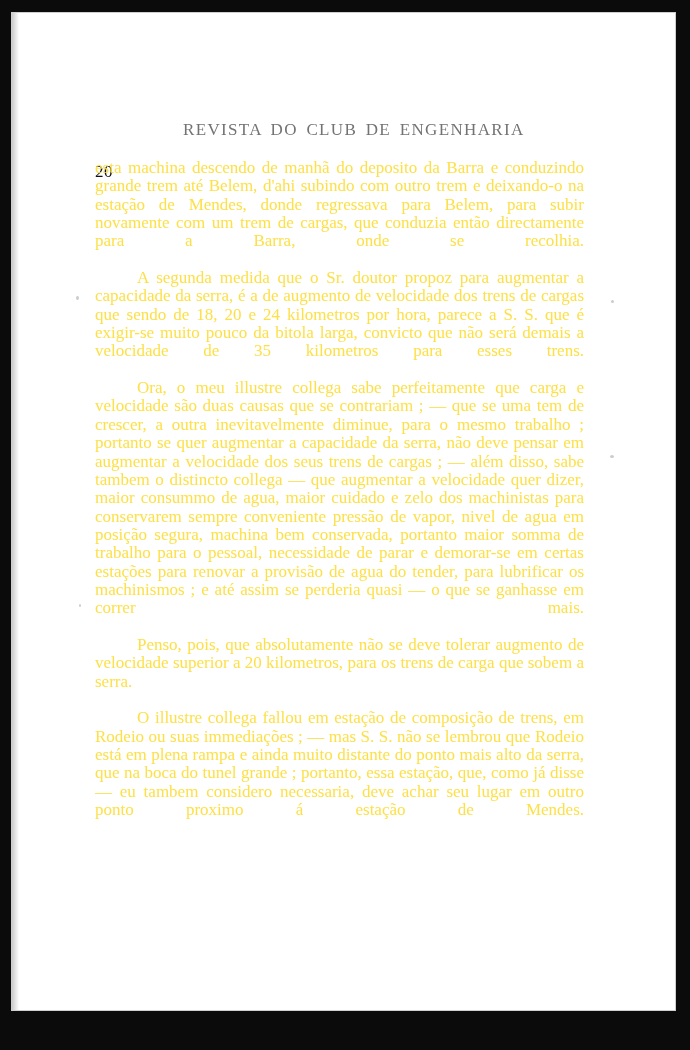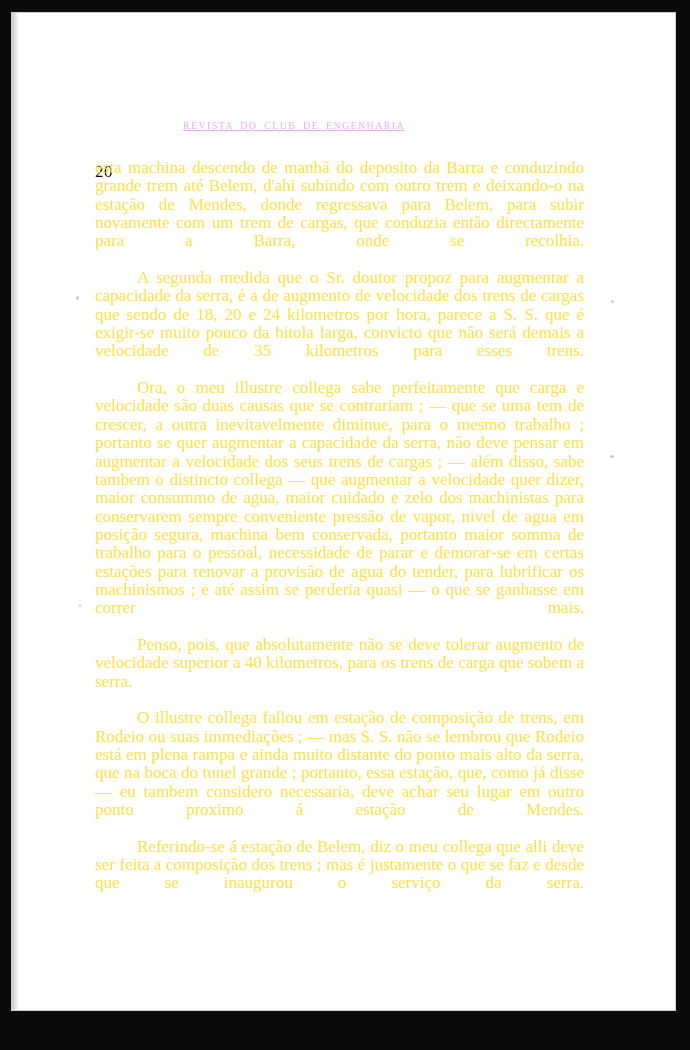--- a/index.html
+++ b/index.html
@@ -60,26 +60,25 @@
     top: 0;
     font-size: 17px;
     letter-spacing: .5px;
     color: #111;
     margin-top: 44px;
   }
   .head-title {
     position: absolute;
     left: 88px;
     top: 2px;
-    font-size: 10px;
+    font-size: 17px;
     letter-spacing: 1.35px;
     word-spacing: 3px;
-    color: #f0abfc;
+    color: #737373;
     white-space: nowrap;
-    text-decoration: underline;
   }
 
   
   .body-text {
     position: absolute;
     left: 0;
     top: 159px;
     width: 489px;
     font-size: 17px;
     line-height: 18.35px;
@@ -132,19 +131,18 @@
 
     <div class="running-head">
       <span class="folio">20</span>
       <span class="head-title">REVISTA DO CLUB DE ENGENHARIA</span>
     </div>
 
     <div class="body-text">
       <p class="no-indent">esta machina descendo de manhã do deposito da Barra e conduzindo grande trem até Belem, d'ahi subindo com outro trem e deixando-o na estação de Mendes, donde regressava para Belem, para subir novamente com um trem de cargas, que conduzia então directamente para a Barra, onde se recolhia.</p>
       <p>A segunda medida que o Sr. doutor propoz para augmentar a capacidade da serra, é a de augmento de velocidade dos trens de cargas que sendo de 18, 20 e 24 kilometros por hora, parece a S. S. que é exigir-se muito pouco da bitola larga, convicto que não será demais a velocidade de 35 kilometros para esses trens.</p>
       <p>Ora, o meu illustre collega sabe perfeitamente que carga e velocidade são duas causas que se contrariam ; — que se uma tem de crescer, a outra inevitavelmente diminue, para o mesmo trabalho ; portanto se quer augmentar a capacidade da serra, não deve pensar em augmentar a velocidade dos seus trens de cargas ; — além disso, sabe tambem o distincto collega — que augmentar a velocidade quer dizer, maior consummo de agua, maior cuidado e zelo dos machinistas para conservarem sempre conveniente pressão de vapor, nivel de agua em posição segura, machina bem conservada, portanto maior somma de trabalho para o pessoal, necessidade de parar e demorar-se em certas estações para renovar a provisão de agua do tender, para lubrificar os machinismos ; e até assim se perderia quasi — o que se ganhasse em correr mais.</p>
-      <p>Penso, pois, que absolutamente não se deve tolerar augmento de velocidade superior a 40 kilometros, para os trens de carga que sobem a serra.</p>
+      <p>Penso, pois, que absolutamente não se deve tolerar augmento de velocidade superior a 20 kilometros, para os trens de carga que sobem a serra.</p>
       <p>O illustre collega fallou em estação de composição de trens, em Rodeio ou suas immediações ; — mas S. S. não se lembrou que Rodeio está em plena rampa e ainda muito distante do ponto mais alto da serra, que na boca do tunel grande ; portanto, essa estação, que, como já disse — eu tambem considero necessaria, deve achar seu lugar em outro ponto proximo á estação de Mendes.</p>
-      <p>Referindo-se á estação de Belem, diz o meu collega que alli deve ser feita a composição dos trens ; mas é justamente o que se faz e desde que se inaugurou o serviço da serra.</p>
     </div>
 
   </div>
 </div>
 
 </body></html>

